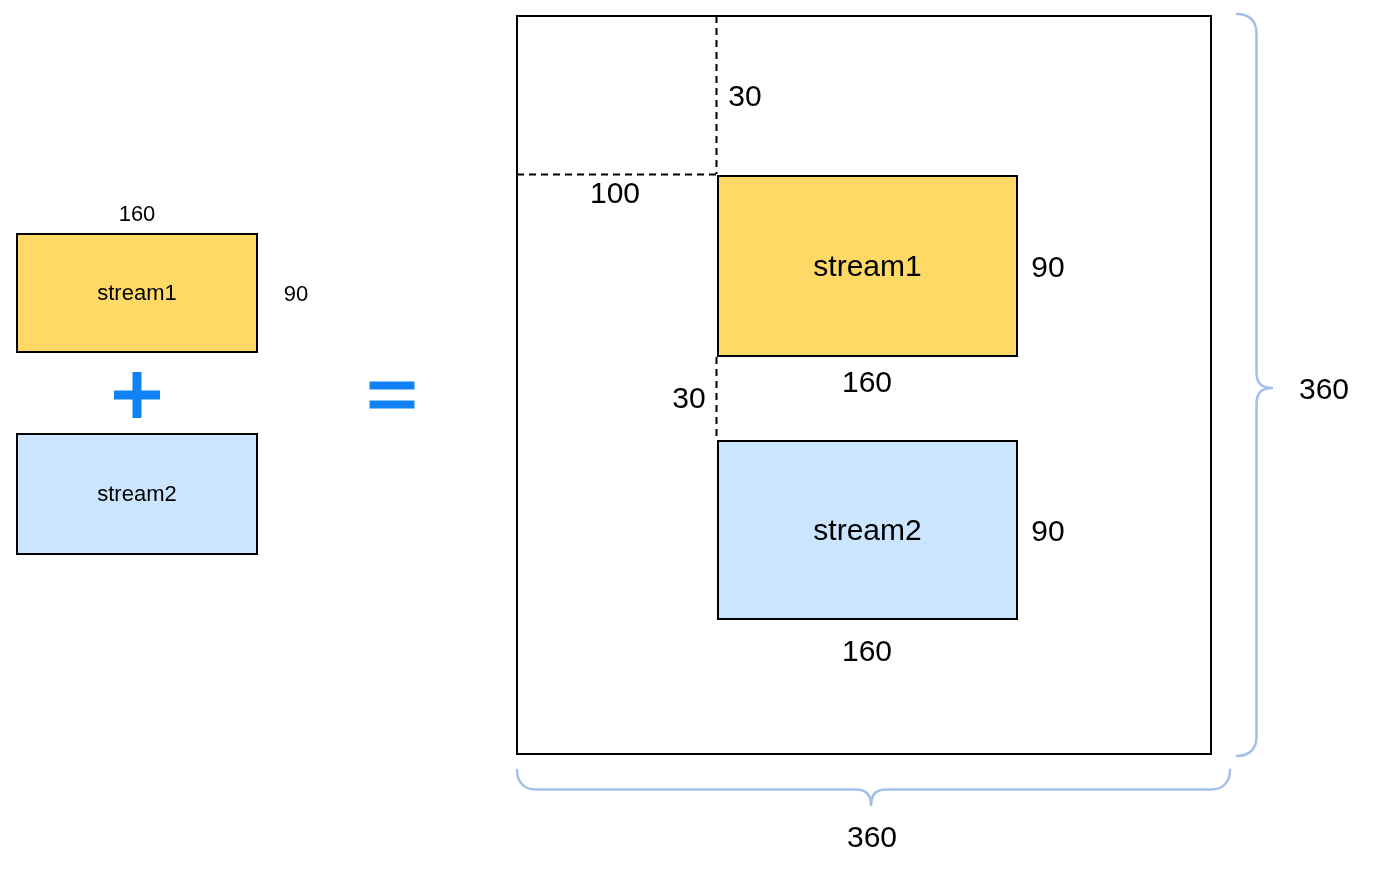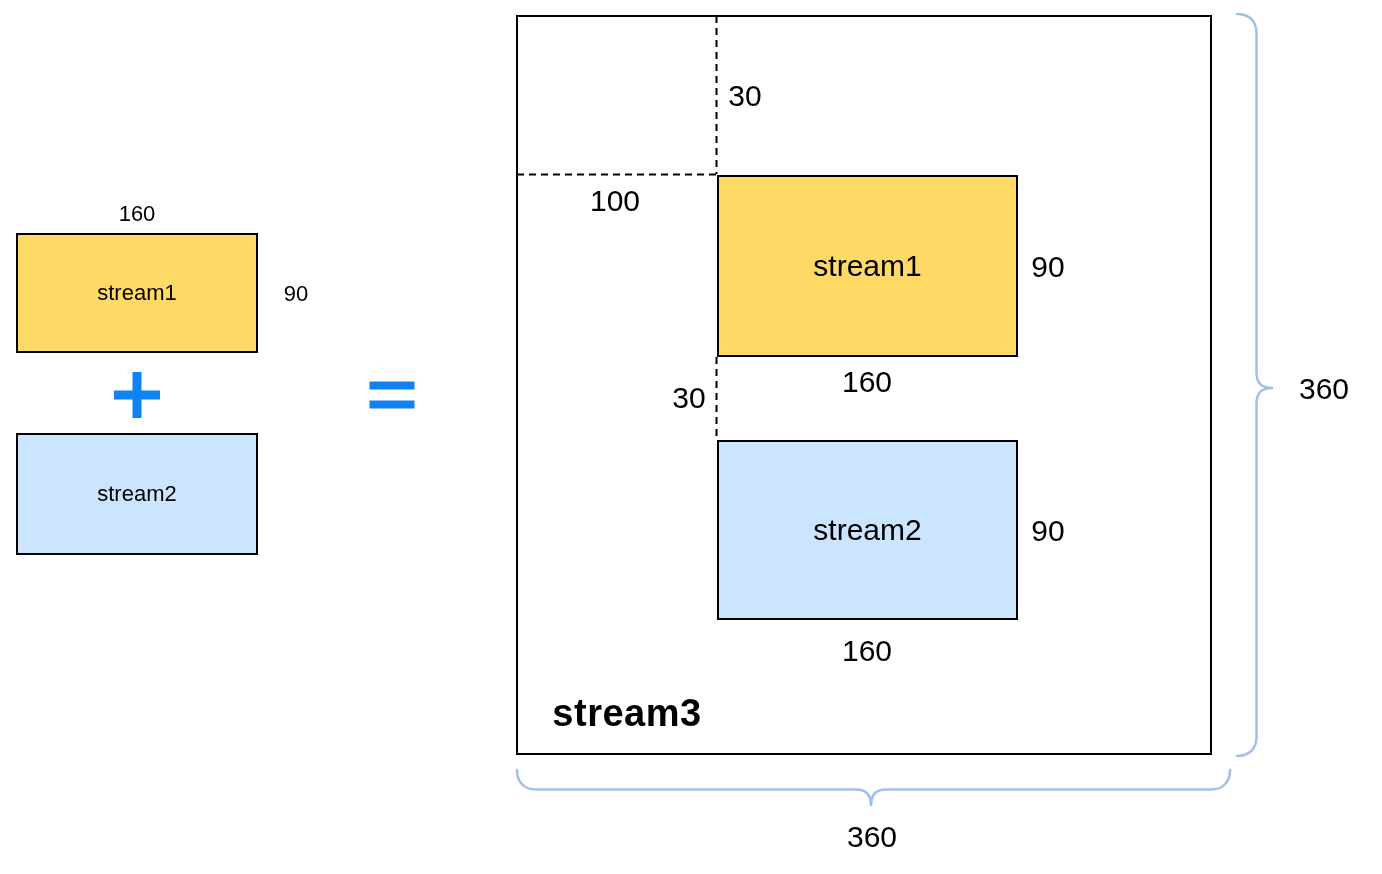--- a/index.html
+++ b/index.html
@@ -96,39 +96,38 @@
     <path d="M 517 174.5 L 716 174.5" fill="none" stroke-width="2" stroke-dasharray="7 5" stroke="#000000"></path>
     <path d="M 716.5 357 L 716.5 438" fill="none" stroke-width="2" stroke-dasharray="7 5" stroke="#000000"></path>
     <path d="M 1237 14 C 1249 14 1256.5 21 1256.5 33 L 1256.5 372 C 1256.5 383 1261 388 1273 388
              C 1261 388 1256.5 393 1256.5 404 L 1256.5 737 C 1256.5 749 1249 756 1237 756" fill="none" stroke-width="2.5" stroke-linecap="round" stroke="#A3BFE8"></path>
     <path d="M 517 770 C 517 782 524 789.5 536 789.5 L 855 789.5 C 866 789.5 871 794 871 806
              C 871 794 876 789.5 887 789.5 L 1211 789.5 C 1223 789.5 1230 782 1230 770" fill="none" stroke-width="2.5" stroke-linecap="round" stroke="#A3BFE8"></path>
   </svg>
 
   <div class="lbl fs-dim" style="left:745px; top:95px;">30</div>
 
-  <div class="lbl fs-dim" style="left:615px; top:200px;">100</div>
+  <div class="lbl fs-dim" style="left:615px; top:192px;">100</div>
 
   <div class="shape" style="left: 717px; top: 175px; width: 301px; height: 182px; background-color: rgb(255, 217, 102);">
     <span class="shape-label fs-dim">stream1</span>
   </div>
 
   <div class="lbl fs-dim" style="left:1048px; top:266px;">90</div>
 
   <div class="lbl fs-dim" style="left:867px; top:381px;">160</div>
 
   <div class="lbl fs-dim" style="left:689px; top:397px;">30</div>
 
   <div class="shape" style="left: 717px; top: 440px; width: 301px; height: 180px; background-color: rgb(204, 229, 255);">
     <span class="shape-label fs-dim">stream2</span>
   </div>
 
   <div class="lbl fs-dim" style="left:1048px; top:530px;">90</div>
 
   <div class="lbl fs-dim" style="left:867px; top:650px;">160</div>
 
-  <div class="lbl fs-title" style="left:627px; top:714px;">stream3</div>
 
   <div class="lbl fs-dim" style="left:1324px; top:388px;">360</div>
 
   <div class="lbl fs-dim" style="left:872px; top:836px;">360</div>
 
 </div>
 
 </body></html>

